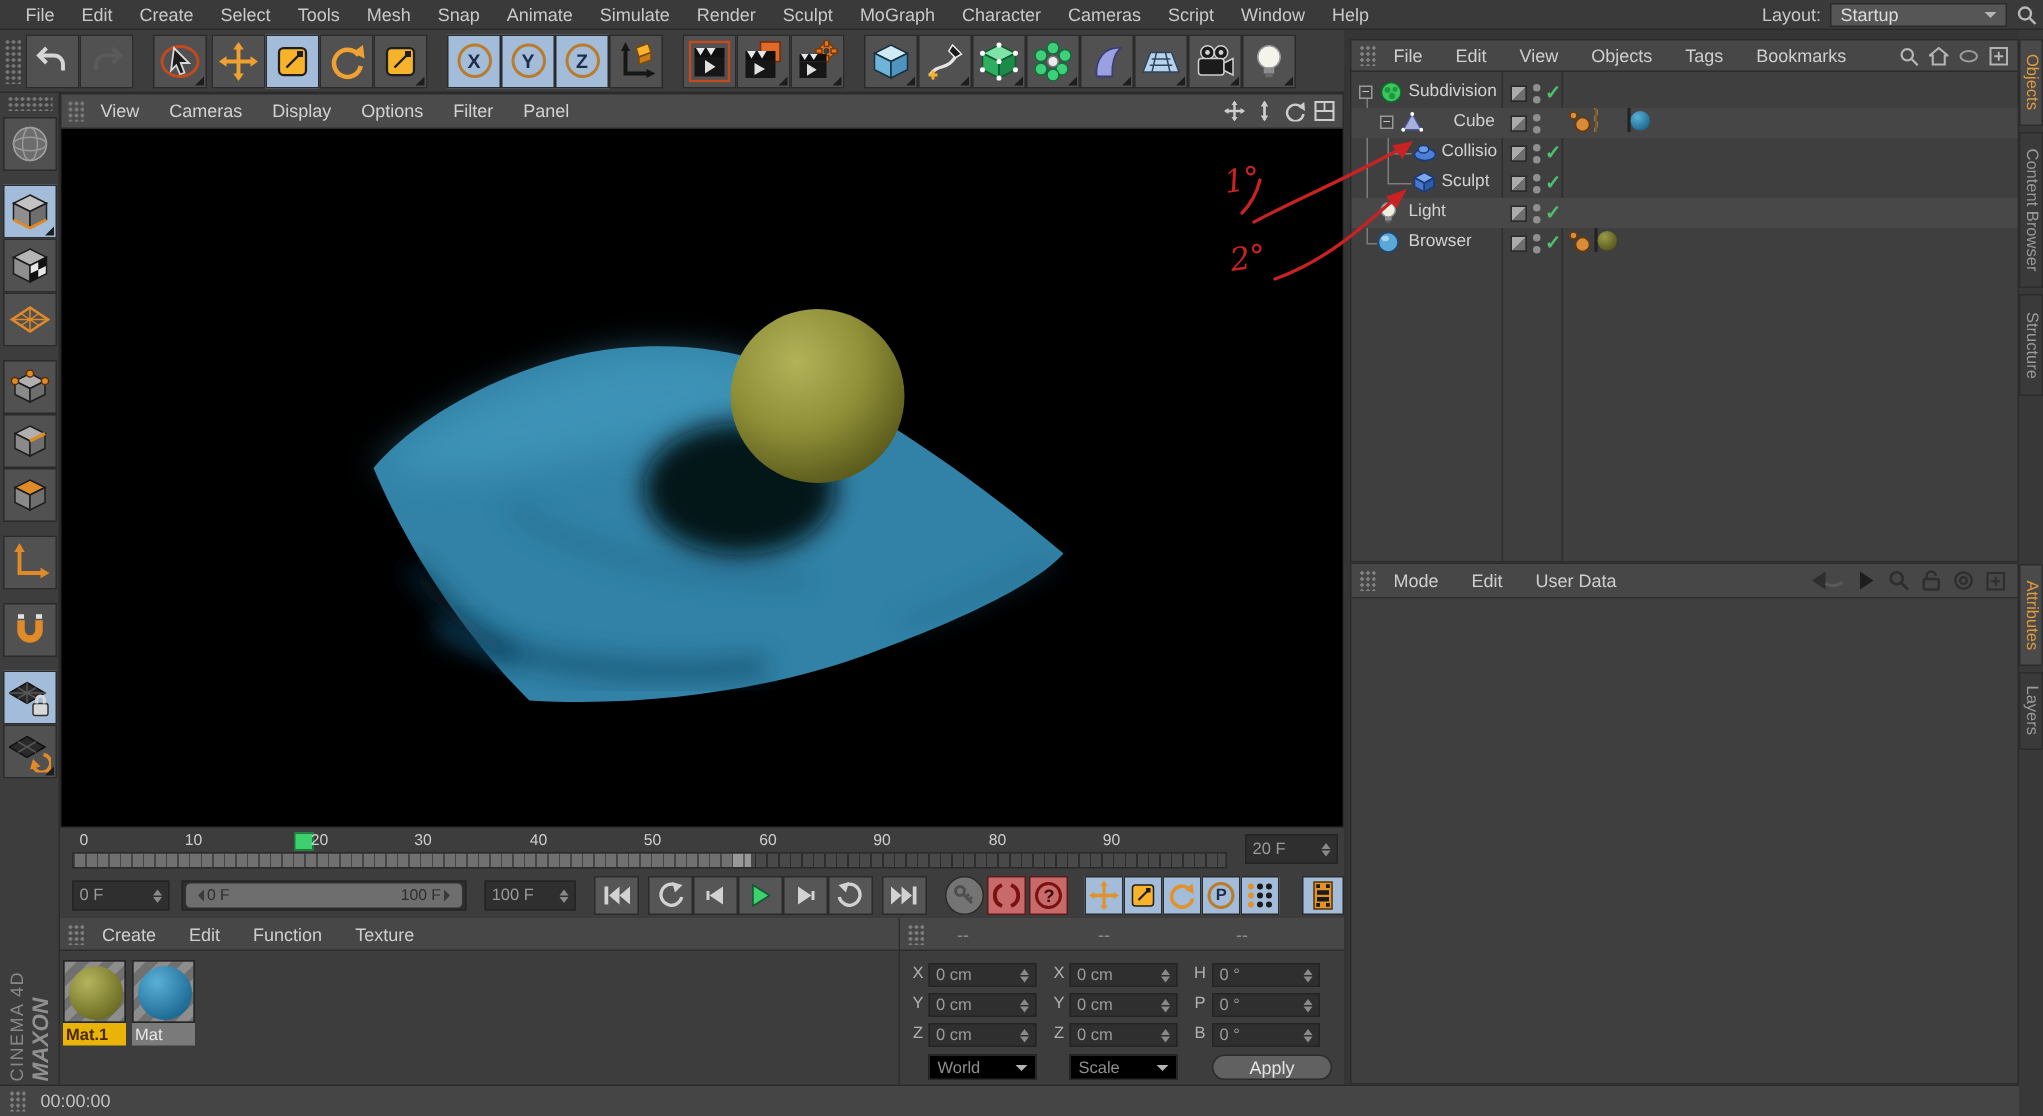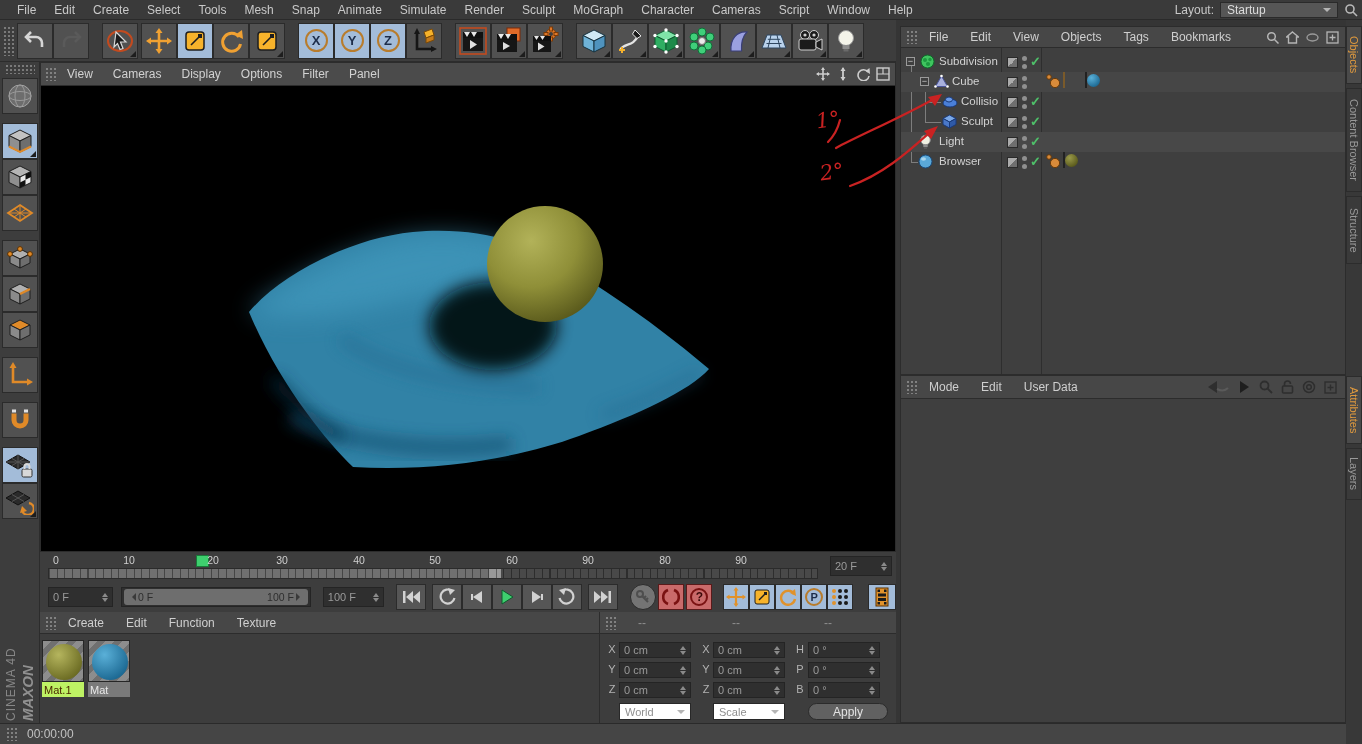--- a/index.html
+++ b/index.html
@@ -61,21 +61,21 @@
 .thumb{position:absolute;top:28px;width:42px;height:58px;}
 .prev{width:42px;height:42px;border:1px solid #262626;background:repeating-linear-gradient(135deg,#8d8d8d 0 6px,#707070 6px 12px);position:relative;}
 .prev i{position:absolute;left:3px;top:3px;width:36px;height:36px;border-radius:50%;}
 .mlabel{width:42px;height:15px;font-size:11px;display:flex;align-items:center;padding-left:2px;}
 .coords{left:600px;top:612px;width:296px;height:111px;background:#3d3d3d;}
 .chead{height:22px;background:#474747;border-bottom:1px solid #2c2c2c;display:flex;align-items:center;padding-left:5px;position:relative;}
 .cdash{position:absolute;color:#8f8f8f;top:4px;}
 .crow{position:absolute;height:16px;}
 .clabel{position:absolute;width:12px;color:#b2b2b2;font-size:11px;text-align:center;top:1px;}
 .cfield{position:absolute;width:72px;height:16px;}
-.dd{position:absolute;width:72px;height:17px;background:#ffffff;border:1px solid #282828;color:#8f8f8f;display:flex;align-items:center;justify-content:space-between;padding:0 5px;font-size:11px;}
+.dd{position:absolute;width:72px;height:17px;background:#000000;border:1px solid #282828;color:#8f8f8f;display:flex;align-items:center;justify-content:space-between;padding:0 5px;font-size:11px;}
 .apply{position:absolute;width:80px;height:17px;background:#616161;border:1px solid #2b2b2b;border-radius:9px;color:#e2e2e2;display:flex;align-items:center;justify-content:center;font-size:12px;}
 
 .status{left:0;top:723px;width:1346px;height:21px;background:#454545;border-top:1px solid #2a2a2a;display:flex;align-items:center;gap:10px;padding-left:6px;color:#c2c2c2;}
 
 .rightbg{left:896px;top:20px;width:450px;height:724px;background:#353535;}
 .omhead{left:900px;top:26px;width:446px;height:22px;background:#474747;border:1px solid #2c2c2c;display:flex;align-items:center;gap:2px;padding-left:5px;}
 .ombody{left:900px;top:48px;width:446px;height:327px;background:#3f3f3f;border:1px solid #2c2c2c;border-top:none;overflow:hidden;}
 .omicons{margin-left:auto;display:flex;gap:7px;align-items:center;padding-right:6px;}
 .orow{position:absolute;left:0;width:446px;height:20px;}
 .olabel{position:absolute;top:3px;font-size:11.5px;color:#d2d2d2;white-space:nowrap;overflow:hidden;}
@@ -682,21 +682,21 @@
       <i class="grip"></i>
       <span class="pmenu">Create</span>
       <span class="pmenu">Edit</span>
       <span class="pmenu">Function</span>
       <span class="pmenu">Texture</span>
     </div>
     <div class="thumb" style="left:2px">
       <div class="prev">
           <i style="background:radial-gradient(circle at 35% 30%,#b5b55e,#6d6d24 75%)"></i>
         </div>
-      <div class="mlabel" style="background:#bef264;color:#4a2800;font-weight:normal">Mat.1</div>
+      <div class="mlabel" style="background:#eab308;color:#4a2800;font-weight:bold">Mat.1</div>
     </div>
     <div class="thumb" style="left:48px">
       <div class="prev">
           <i style="background:radial-gradient(circle at 35% 30%,#5ab0d8,#1d6a94 75%)"></i>
         </div>
       <div class="mlabel" style="background:#7a7a7a;color:#e8e8e8">Mat</div>
     </div>
   </div>
 
   <div class="coords abs">
@@ -888,21 +888,21 @@
     <div class="orow" style="top:24px;background:#464646">
       <span class="expander" style="left:19px">−</span>
       <span class="abs" style="left:33px;top:2px">
           <svg width="15" height="15" viewBox="0 0 15 15">
             <polygon points="7.5,2 13.5,12.5 1.5,12.5" fill="#a8b0dc" stroke="#4a549a"></polygon>
             <circle cx="7.5" cy="2" r="1.3" fill="#fff"></circle>
             <circle cx="13.5" cy="12.5" r="1.3" fill="#fff"></circle>
             <circle cx="1.5" cy="12.5" r="1.3" fill="#fff"></circle>
           </svg>
         </span>
-      <span class="olabel" style="left:51px">Cube</span>
+      <span class="olabel" style="left:68px">Cube</span>
       <span class="layerbox"></span>
       <span class="vdots">
           <i></i>
           <i></i>
         </span>
       <span class="tag" style="left:144px">
           <svg width="16" height="16" viewBox="0 0 16 16">
             <circle cx="10" cy="10" r="4.6" fill="#d98b3a" stroke="#6a3a08"></circle>
             <circle cx="4" cy="4" r="2.3" fill="#d98b3a" stroke="#6a3a08"></circle>
           </svg>

